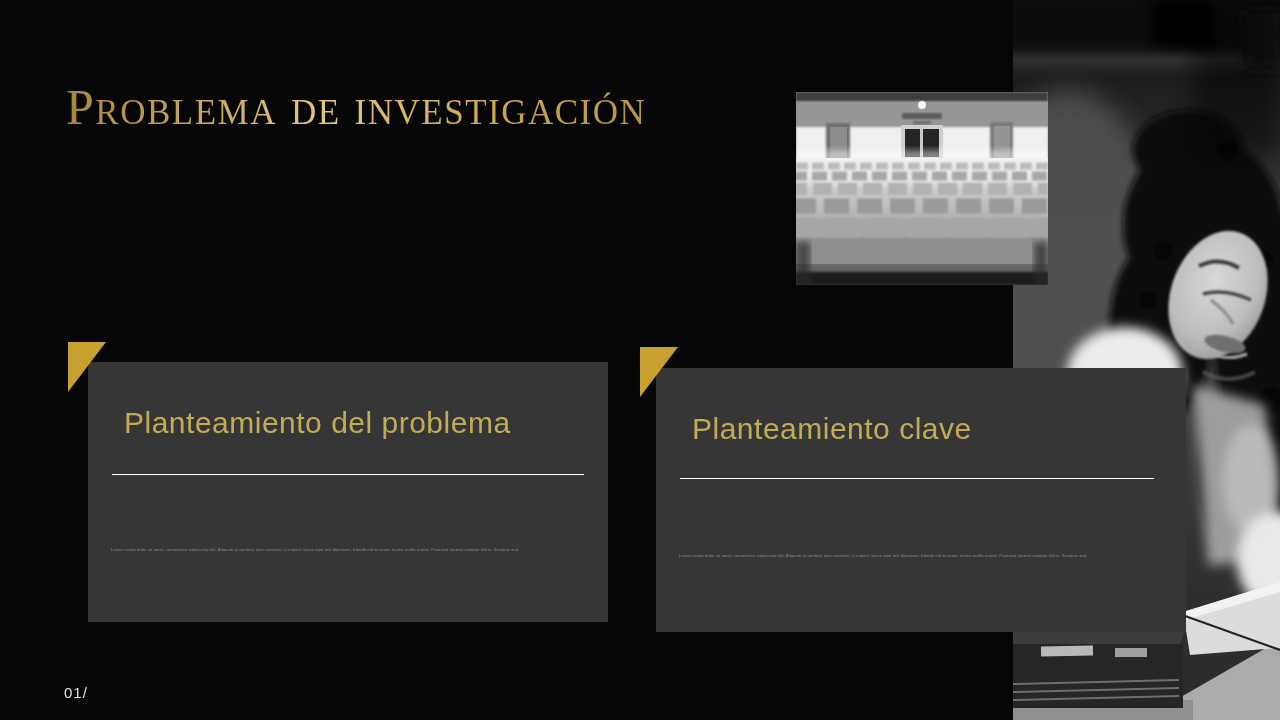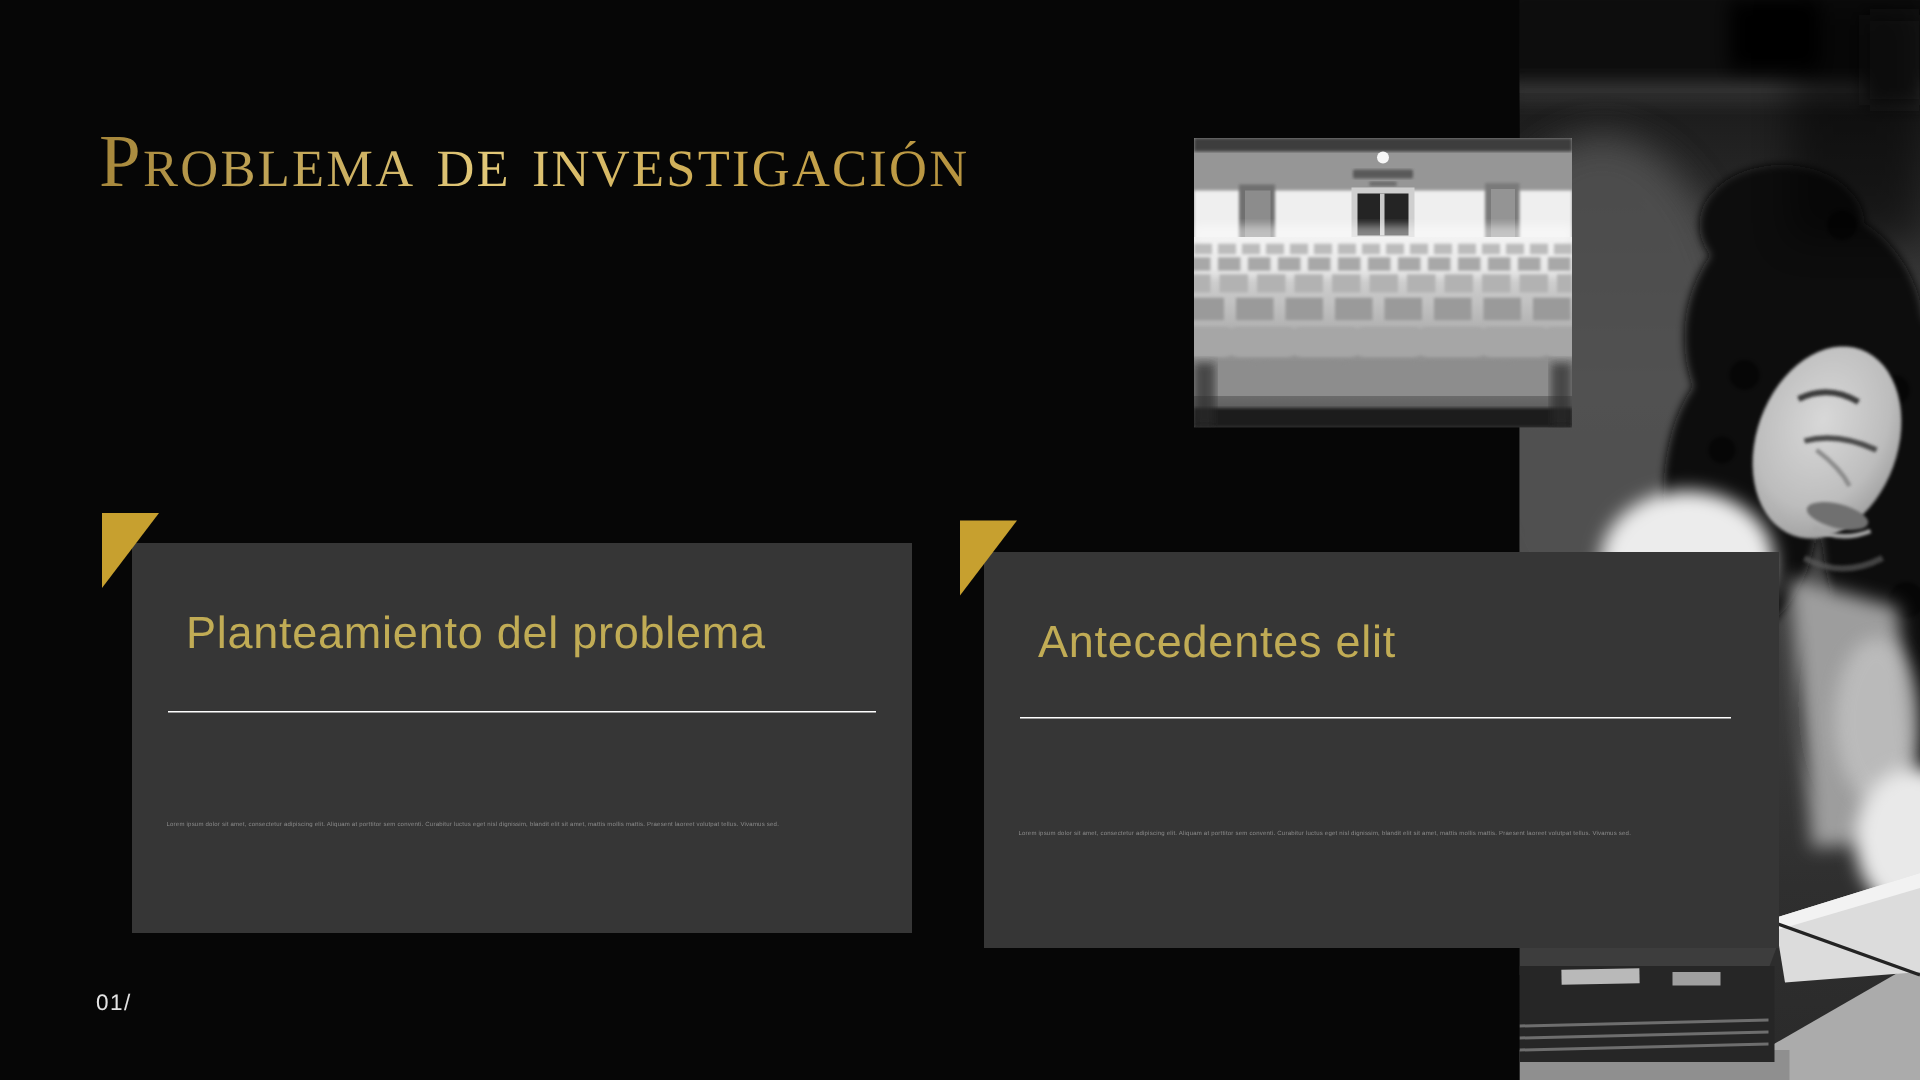--- a/index.html
+++ b/index.html
@@ -36,21 +36,21 @@
     font-size:8px; color:#8c8c8c; letter-spacing:.3px; white-space:nowrap;
     overflow:hidden; transform:scale(0.5); transform-origin:0 0; }
 
   
   .corner-tri { position:absolute; width:0; height:0;
     border-top:50px solid #c7a02f; border-right:38px solid transparent; }
   .tri-1 { left:68px;  top:342px; }
   .tri-2 { left:640px; top:347px; }
 
   
-  .page-num { position:absolute; left:64px; top:660px; color:#e3e3e3;
+  .page-num { position:absolute; left:64px; top:684px; color:#e3e3e3;
     font-size:15px; letter-spacing:1px; }
 </style>
 </head>
 <body>
 
 <div class="stage">
 
   <div class="photo-student" role="img" aria-label="Woman with curly hair reading and writing at a desk with books, black and white photo">
     <svg width="267" height="720" viewBox="0 0 267 720" xmlns="http://www.w3.org/2000/svg">
       <defs>
@@ -202,21 +202,21 @@
     <span class="l1">Problema de investigación</span>
   </h1>
 
   <section class="card card-1">
     <h2 class="card-heading">Planteamiento del problema</h2>
     <div class="card-rule"></div>
     <p class="card-body">Lorem ipsum dolor sit amet, consectetur adipiscing elit. Aliquam at porttitor sem conventi. Curabitur luctus eget nisl dignissim, blandit elit sit amet, mattis mollis mattis. Praesent laoreet volutpat tellus. Vivamus sed.</p>
   </section>
 
   <section class="card card-2">
-    <h2 class="card-heading">Antecedentes elit</h2>
+    <h2 class="card-heading">Planteamiento clave</h2>
     <div class="card-rule" style="width:474px; top:110px;"></div>
     <p class="card-body">Lorem ipsum dolor sit amet, consectetur adipiscing elit. Aliquam at porttitor sem conventi. Curabitur luctus eget nisl dignissim, blandit elit sit amet, mattis mollis mattis. Praesent laoreet volutpat tellus. Vivamus sed.</p>
   </section>
 
   <div class="corner-tri tri-1"></div>
   <div class="corner-tri tri-2"></div>
 
   <div class="page-num">01/</div>
 
 </div>

